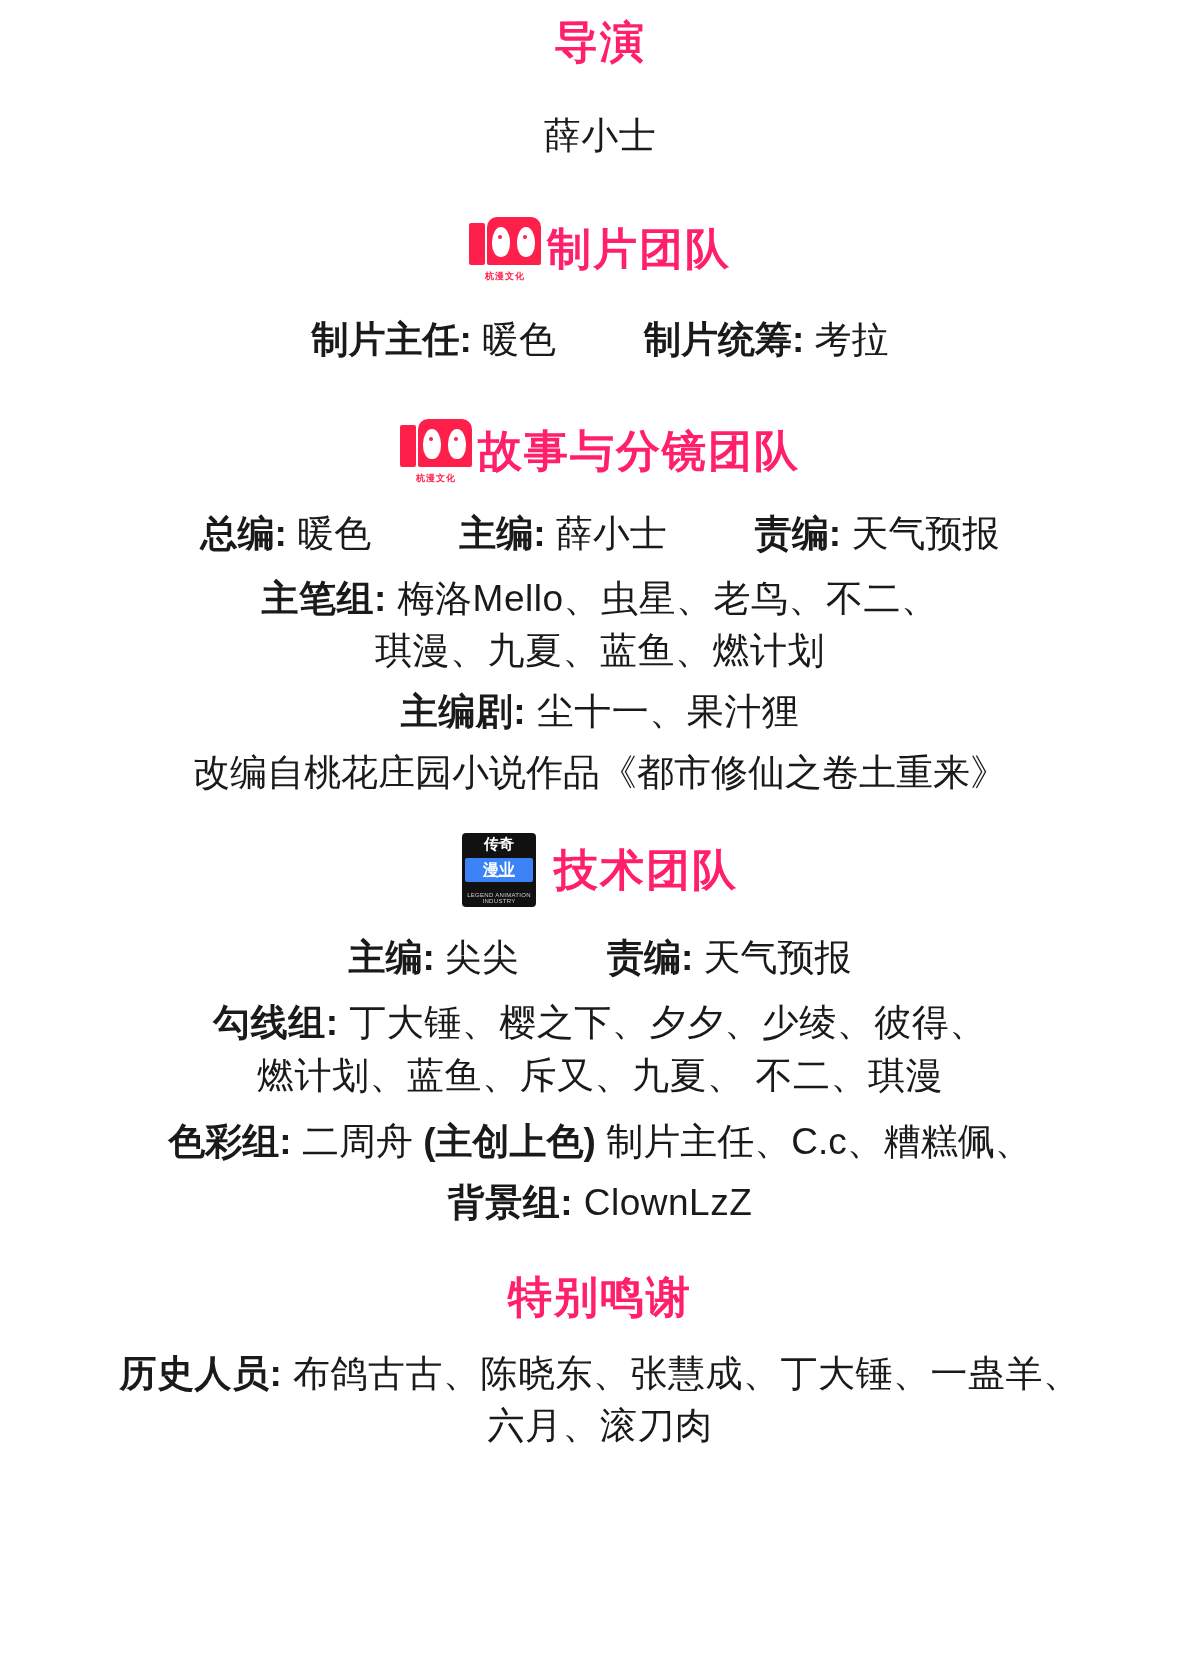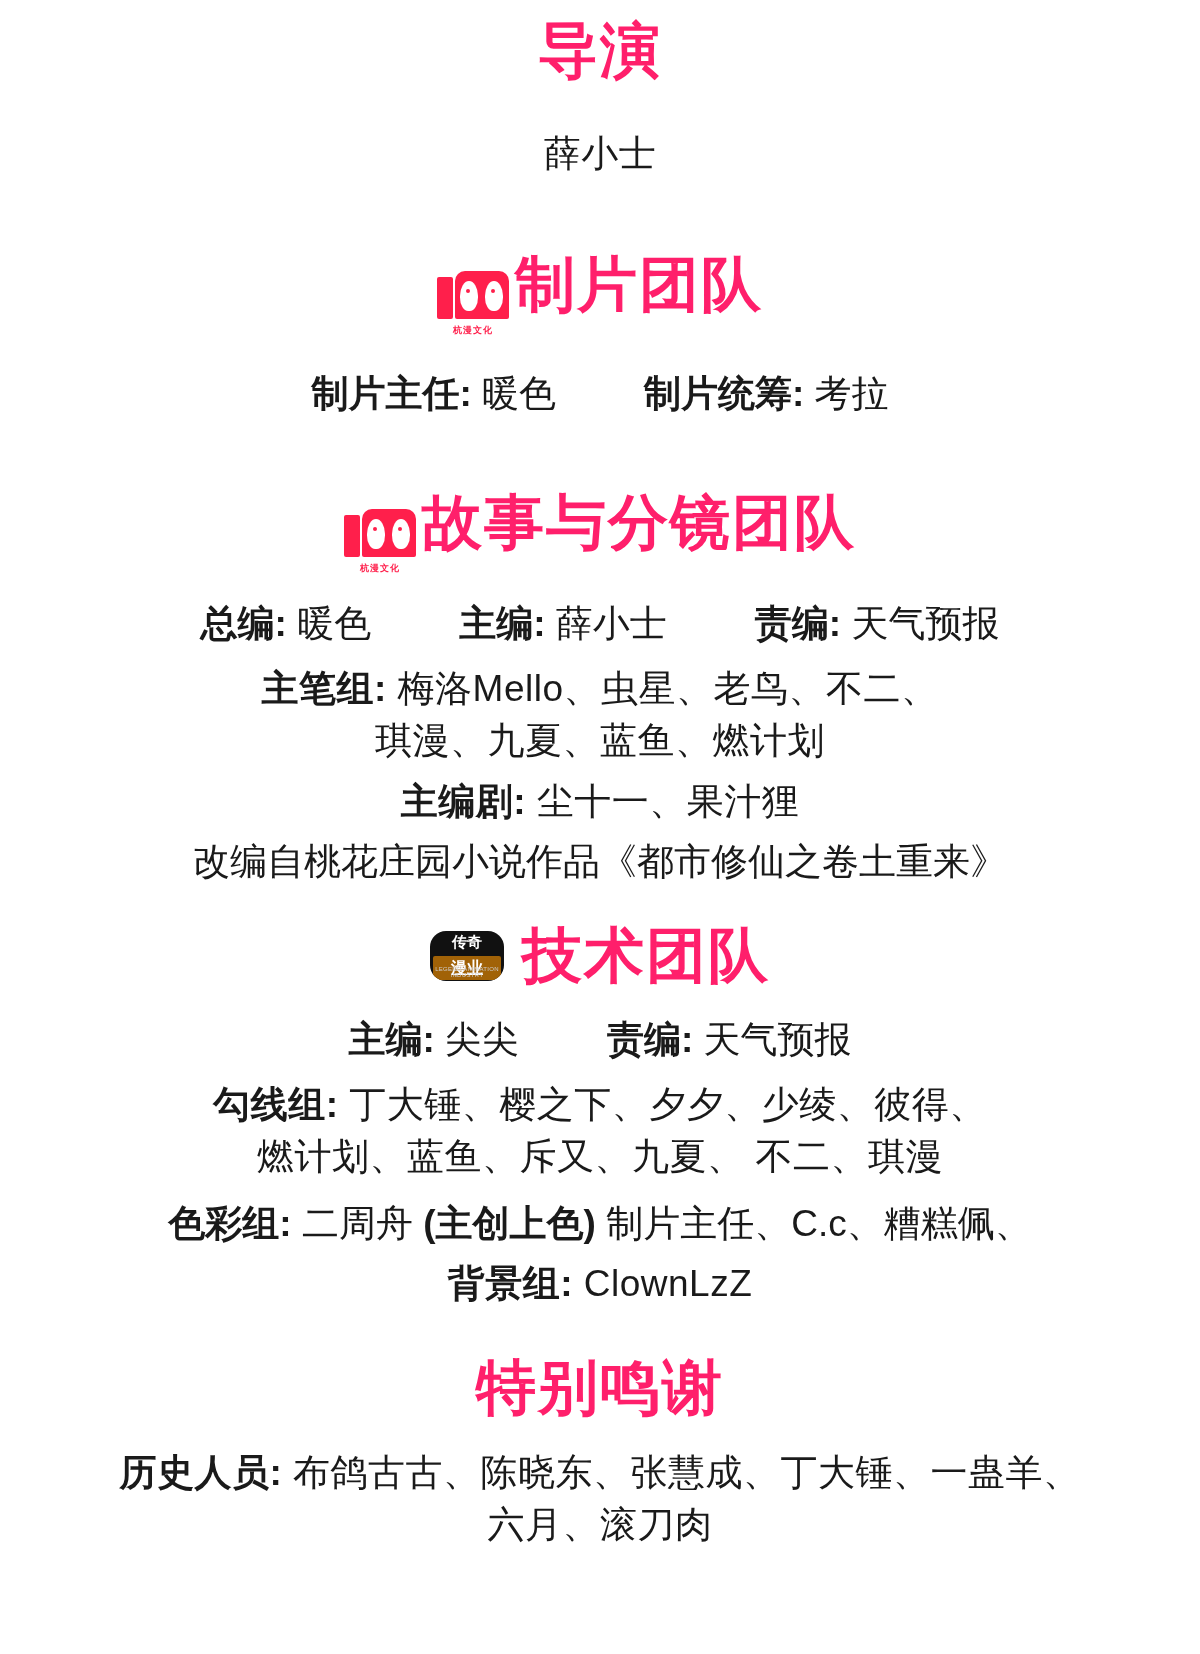--- a/index.html
+++ b/index.html
@@ -20,21 +20,21 @@
     box-sizing: border-box;
     padding: 18px 60px 40px 60px;
     display: flex;
     flex-direction: column;
     align-items: center;
   }
 
   .section-title {
     color: #ff1f6b;
     font-weight: bold;
-    font-size: 60px;
+    font-size: 44px;
     letter-spacing: 2px;
     line-height: 1.1;
     text-align: center;
   }
 
   .title-row {
     display: flex;
     align-items: center;
     justify-content: center;
     gap: 18px;
@@ -70,21 +70,20 @@
   .spacer-34 { height: 34px; }
   .spacer-44 { height: 44px; }
   .spacer-54 { height: 54px; }
 
   
   .logo-hm {
     width: 60px;
     height: 64px;
     position: relative;
     flex: 0 0 auto;
-    margin-top: 36px;
   }
   .logo-hm .blk {
     position: absolute;
     background: #ff1f4b;
   }
   .logo-hm .b1 { left: 0;  top: 6px;  width: 16px; height: 42px; border-radius: 2px;}
   .logo-hm .b2 { left: 18px; top: 0; width: 54px; height: 48px; border-radius: 10px 10px 2px 2px; }
   .logo-hm .e {
     position: absolute;
     background: #ffffff;
@@ -110,43 +109,43 @@
     font-size: 9px;
     color: #ff1f4b;
     font-weight: bold;
     letter-spacing: 1px;
     line-height: 1;
   }
 
   
   .logo-cq {
     width: 74px;
-    height: 50px;
+    height: 74px;
     position: relative;
     flex: 0 0 auto;
     background: #111111;
-    border-radius: 16px;
+    border-radius: 4px;
     overflow: hidden;
   }
   .logo-cq .top {
     position: absolute;
     top: 3px; left: 0; right: 0;
     text-align: center;
     color: #ffffff;
     font-size: 15px;
     font-weight: bold;
     line-height: 1.1;
     letter-spacing: 0px;
   }
   .logo-cq .band {
     position: absolute;
     left: 3px; right: 3px;
     top: 25px;
     height: 24px;
-    background: #a16207;
+    background: #3b82f6;
     border-radius: 2px;
     color: #ffffff;
     font-size: 16px;
     font-weight: bold;
     text-align: center;
     line-height: 24px;
     letter-spacing: 0px;
     text-decoration: underline;
   }
   .logo-cq .sub {

